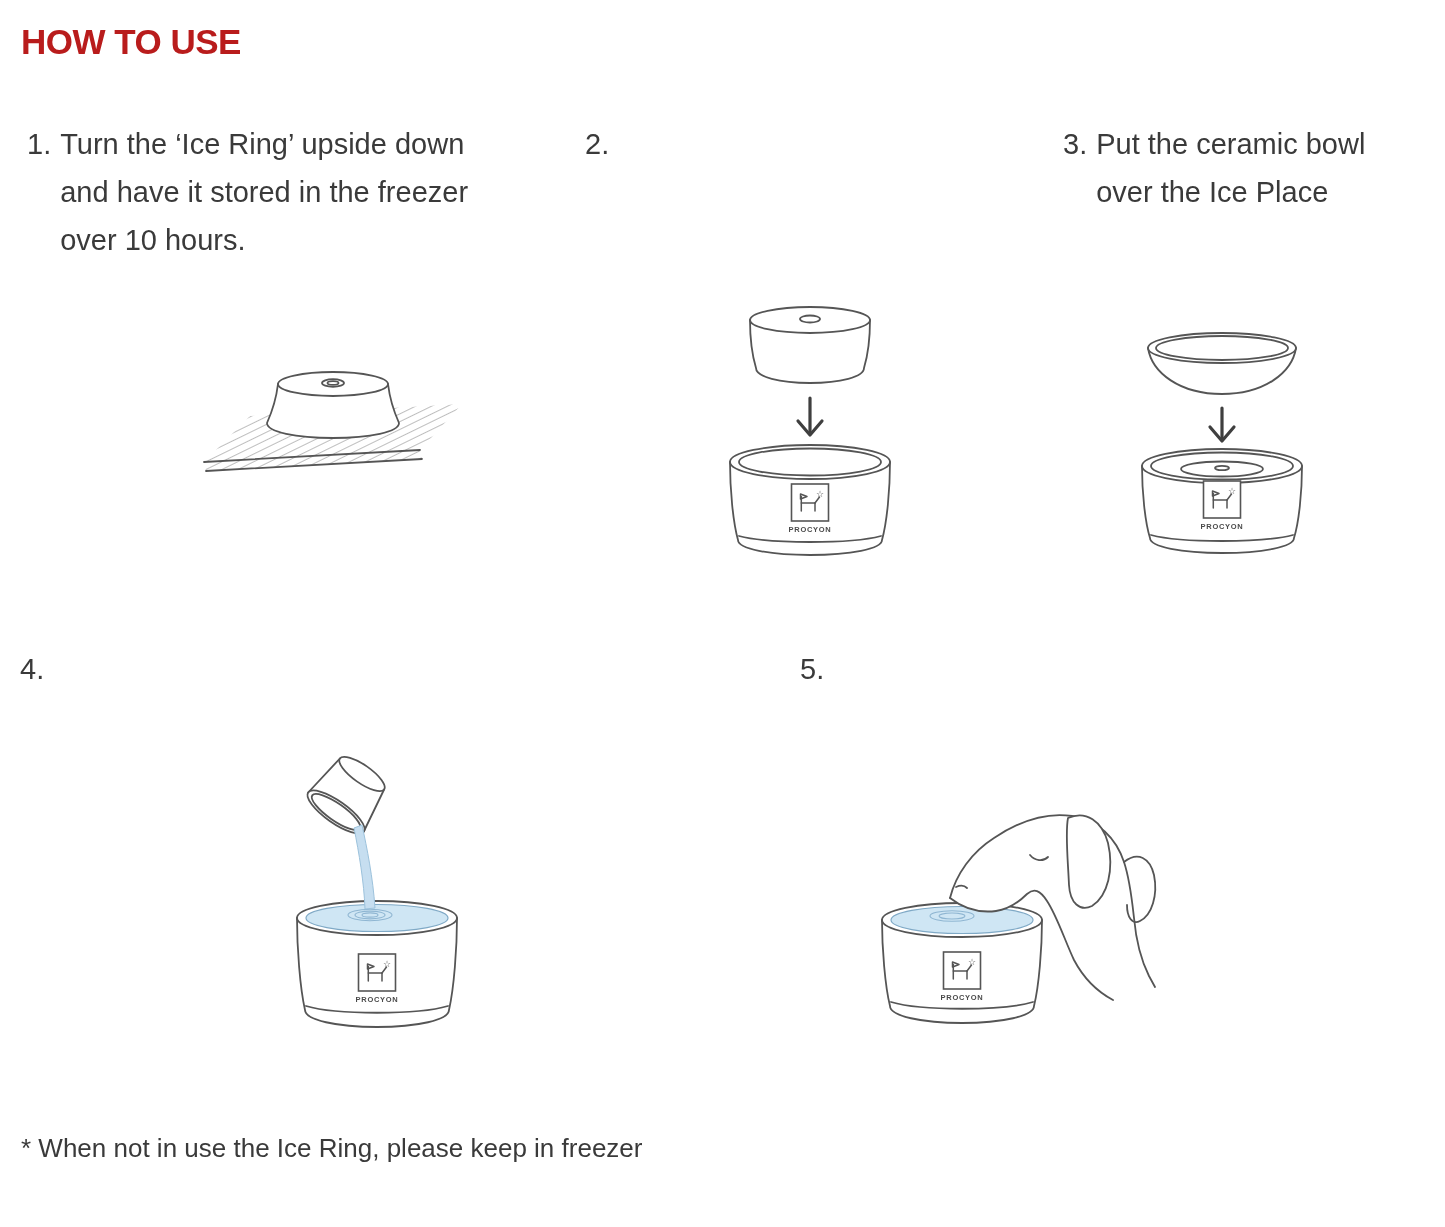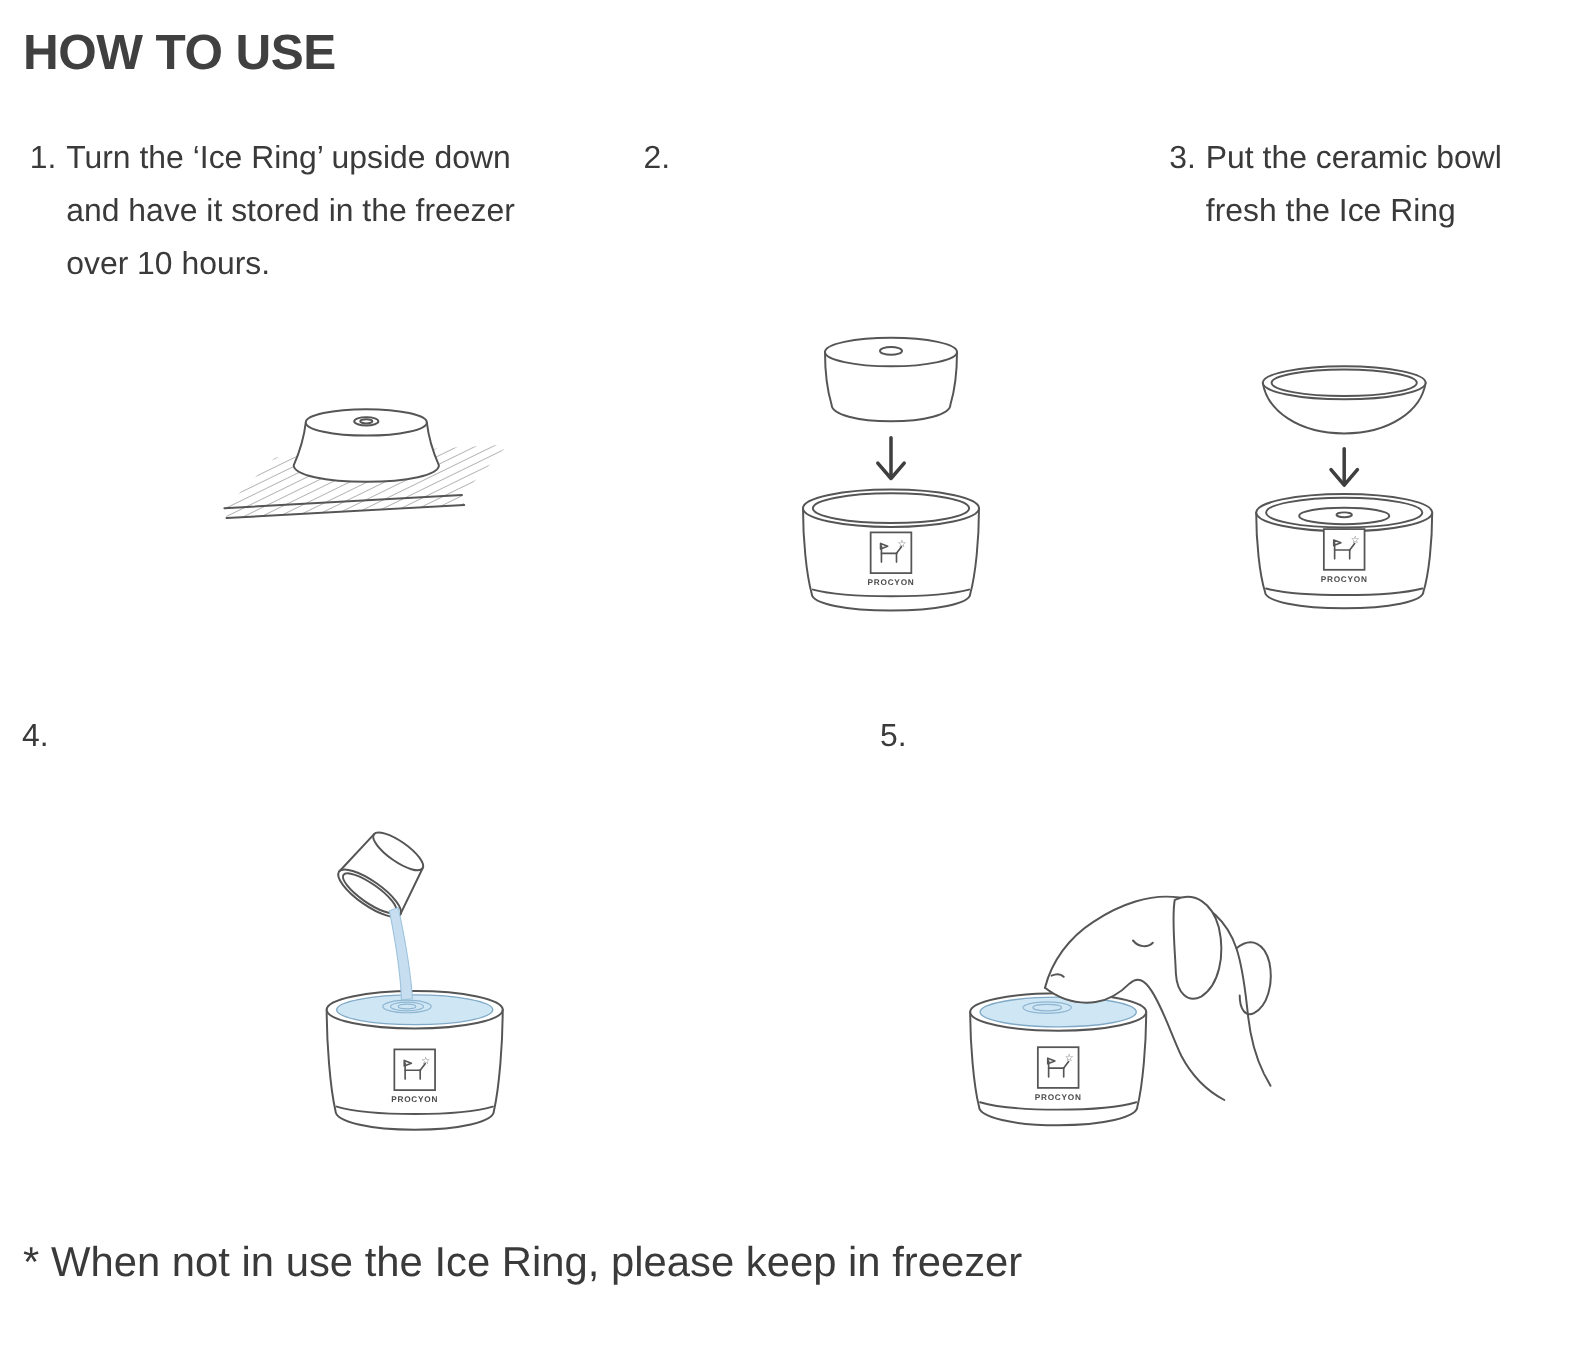--- a/index.html
+++ b/index.html
@@ -3,31 +3,31 @@
 <meta charset="utf-8">
 <style>
   * { margin:0; padding:0; box-sizing:border-box; }
   html,body { background:#ffffff; }
   .canvas {
     position:relative; width:1445px; height:1227px; background:#fff;
     font-family:"Liberation Sans", sans-serif; color:#3a3a3a; overflow:hidden;
   }
   .title {
     position:absolute; left:21px; top:22px;
-    font-size:45px; font-weight:700; color:#404040; letter-spacing:-0.5px;
+    font-size:35px; font-weight:700; color:#b91c1c; letter-spacing:-0.5px;
   }
   .step-text {
     position:absolute; display:flex; gap:9px;
     font-size:29px; line-height:48px; color:#3a3a3a;
   }
   .step-text .num { flex:0 0 auto; }
   .step-text .txt { white-space:pre-line; }
   .footnote {
     position:absolute; left:21px; top:1126px;
-    font-size:38px; line-height:44px; color:#3a3a3a;
+    font-size:26px; line-height:44px; color:#3a3a3a;
   }
   .illus { position:absolute; }
   .ln { fill:none; stroke:#555; stroke-width:1.8; stroke-linecap:round; stroke-linejoin:round; }
   .fw { fill:#fff; stroke:#555; stroke-width:1.8; stroke-linecap:round; stroke-linejoin:round; }
   .arrow line, .arrow polyline {
     stroke:#3f3f3f; stroke-width:3.2; fill:none; stroke-linecap:round; stroke-linejoin:round;
   }
   .logo-text {
     font-family:"Liberation Sans", sans-serif; font-weight:700; font-size:7.5px;
     letter-spacing:0.7px; fill:#4a4a4a; text-anchor:middle;
@@ -67,21 +67,21 @@
 over 10 hours.</span>
   </div>
 
   <div class="step-text" style="left:585px;top:120px;width:440px">
     <span class="num">2.</span>
   </div>
 
   <div class="step-text" style="left:1063px;top:120px;width:370px">
     <span class="num">3.</span>
     <span class="txt">Put the ceramic bowl
-fresh the Ice Ring</span>
+over the Ice Place</span>
   </div>
 
   <div class="step-text" style="left:20px;top:645px;width:640px">
     <span class="num">4.</span>
   </div>
 
   <div class="step-text" style="left:800px;top:645px;width:460px">
     <span class="num">5.</span>
   </div>
 

